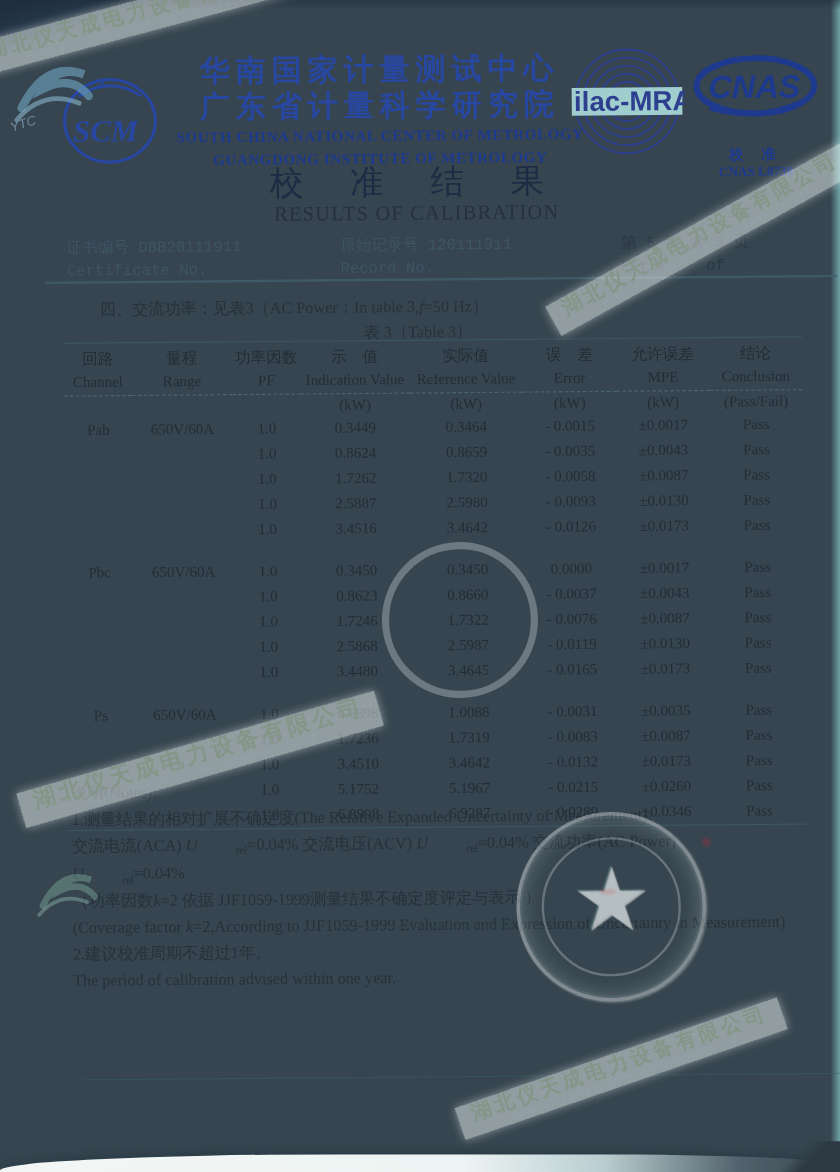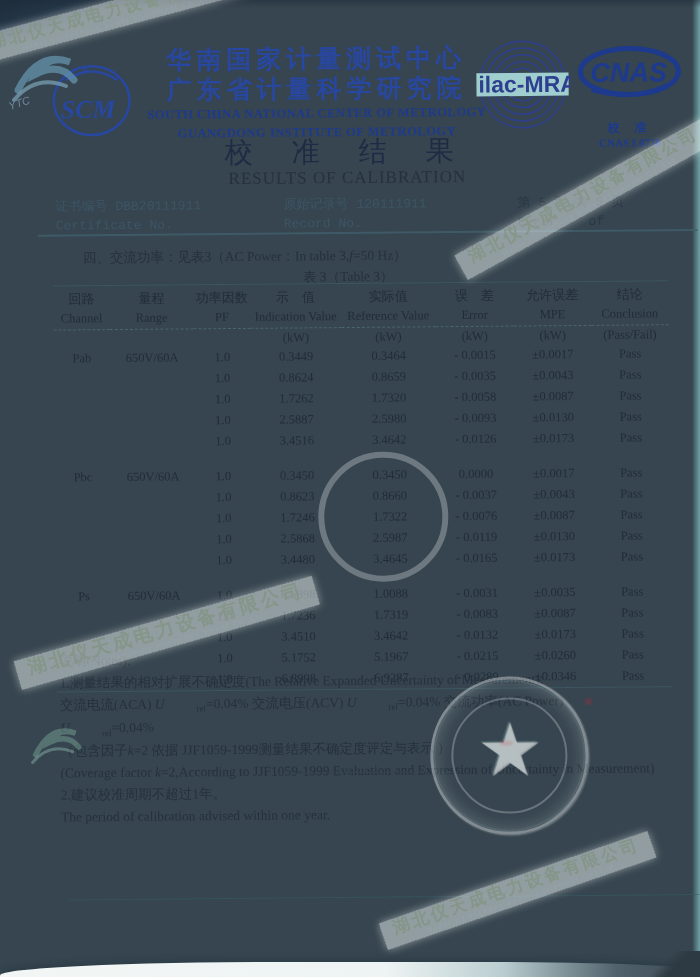--- a/index.html
+++ b/index.html
@@ -404,21 +404,21 @@
 
     <div id="notes">
       <div>说明(Notes):</div>
       <div>1.测量结果的相对扩展不确定度(The Relative Expanded Uncertainty of Measurement):</div>
       <div>
         <span>交流电流(ACA) </span><i>U</i><sub>rel</sub><span>=0.04%</span>
         <span> 交流电压(ACV) </span><i>U</i><sub>rel</sub><span>=0.04%</span>
         <span> 交流功率(AC Power) </span><i>U</i><sub>rel</sub><span>=0.04%</span>
       </div>
       <div>
-        <span>（包含因子</span><i>k</i><span>=2 依据 JJF1059-1999测量结果不确定度评定与表示 ）</span>
+        <span>（功率因数</span><i>k</i><span>=2 依据 JJF1059-1999测量结果不确定度评定与表示 ）</span>
       </div>
       <div>
         <span>(Coverage factor </span><i>k</i><span>=2,According to JJF1059-1999 Evaluation and Expression of Uncertainty in Measurement)</span>
       </div>
       <div>2.建议校准周期不超过1年。</div>
       <div>The period of calibration advised within one year.</div>
     </div>
     <div id="sig-line"></div>
     <div id="faint-rule"></div>
 

